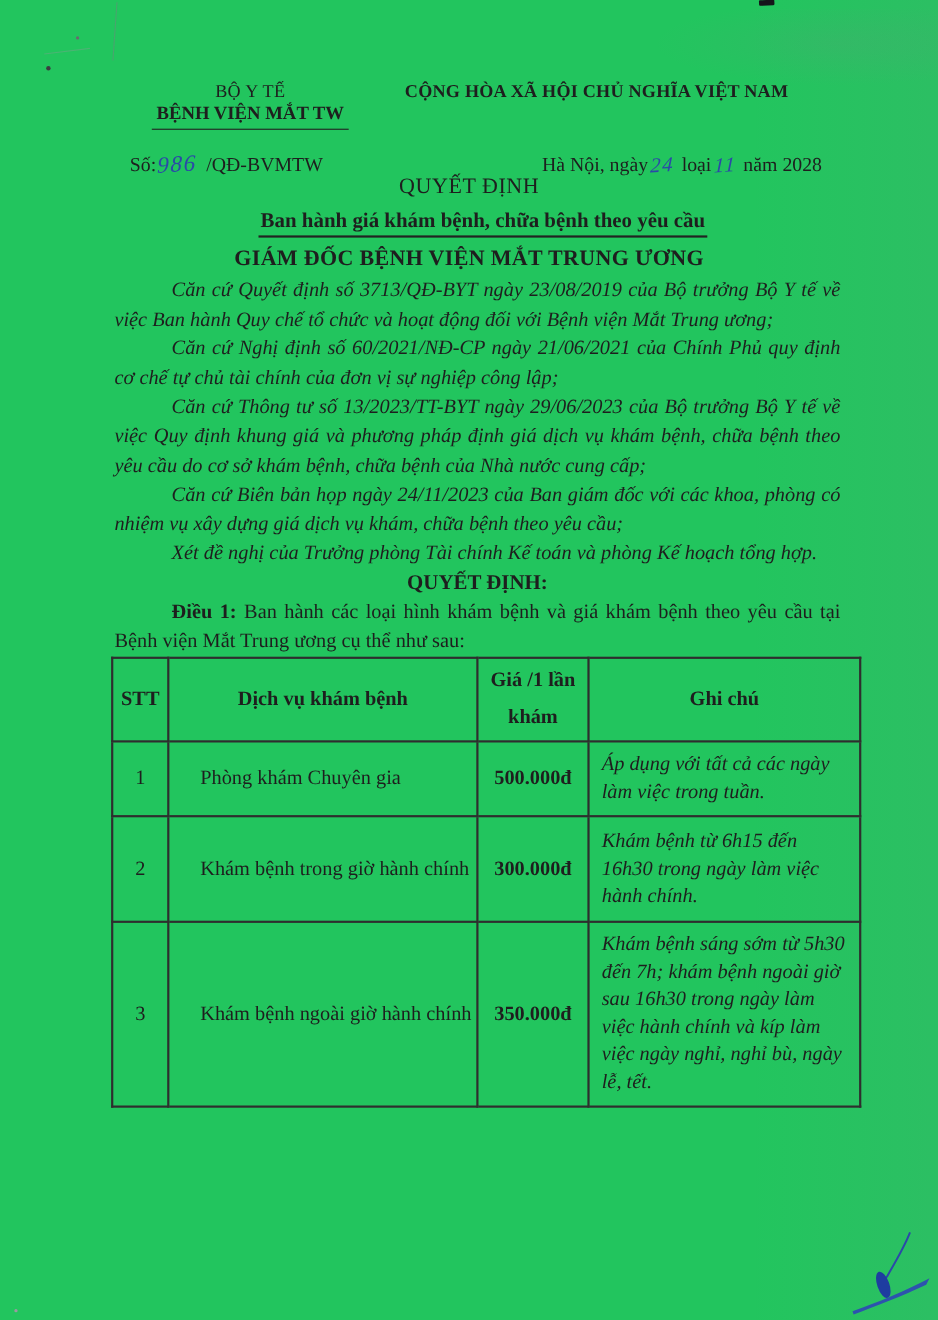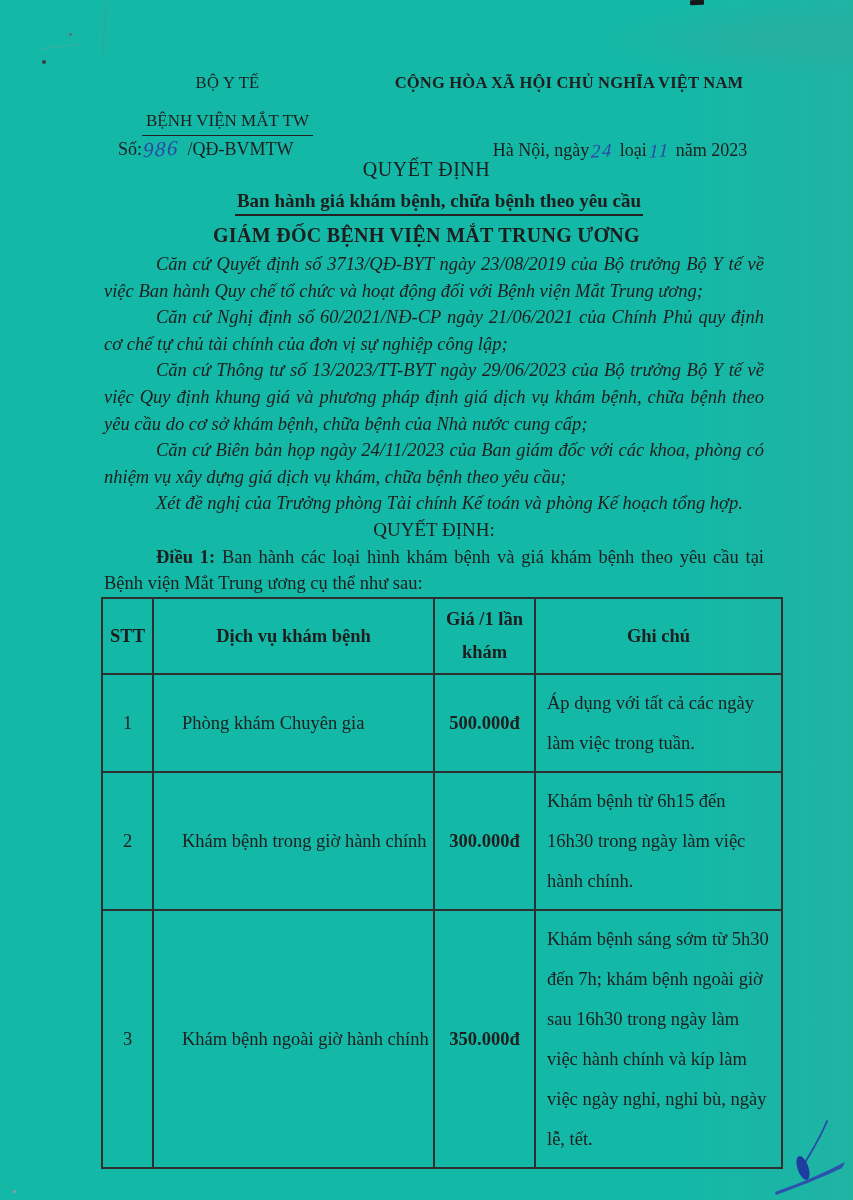--- a/index.html
+++ b/index.html
@@ -1,21 +1,21 @@
 <!DOCTYPE html>
 <html><head>
 <meta charset="utf-8">
 <style>
   html, body { margin: 0; padding: 0; background: #e8e8e8; }
   .page {
     position: relative;
     width: 853px;
     height: 1200px;
     margin: 0 auto;
-    background: #14b8a6;
+    background: #22c55e;
     overflow: hidden;
     font-family: "Liberation Serif", "DejaVu Serif", serif;
     color: #1e1e1e;
   }
   
   .shade-right {
     position: absolute; top: 0; right: 0; width: 170px; height: 100%;
     background: linear-gradient(to right, rgba(135,135,145,0), rgba(135,135,145,0.10));
     pointer-events: none;
   }
@@ -36,24 +36,24 @@
     position: absolute; left: 40px; top: 46px; width: 42px; height: 1px;
     background: rgba(150,150,155,0.35); transform: rotate(-7deg);
   }
   .speck-1 { position: absolute; left: 42px; top: 60px; width: 4px; height: 4px; background: #3c3c40; border-radius: 50%; }
   .speck-2 { position: absolute; left: 69px; top: 33px; width: 3px; height: 3px; background: #6a6a70; border-radius: 50%; }
   .speck-3 { position: absolute; left: 13px; top: 1190px; width: 3px; height: 3px; background: #9a9aa0; border-radius: 50%; }
 
   
   .hdr-left { position: absolute; left: 125px; top: 73px; width: 205px; text-align: center; }
   .hdr-left .l1 { font-size: 16.5px; letter-spacing: 0.3px; }
-  .hdr-left .l2 { margin-top: 18px; font-size: 17px; font-weight: normal; }
+  .hdr-left .l2 { margin-top: 0; font-size: 17px; font-weight: bold; }
   .hdr-left .l2 span { display: inline-block; border-bottom: 1.5px solid #222; padding: 0 4px 4px 4px; }
 
-  .hdr-right { position: absolute; left: 368px; top: 73px; width: 402px; text-align: center; }
+  .hdr-right { position: absolute; left: 368px; top: 73px; width: 402px; }
   .hdr-right .l1 { font-size: 16.5px; font-weight: bold; letter-spacing: 0.2px; }
   .hdr-right .l2 { margin-top: 2px; font-size: 17.5px; font-weight: bold; }
   .hdr-right .l2 span { display: inline-block; border-bottom: 1.5px solid #222; padding: 0 6px 3px 6px; }
 
   .doc-number { position: absolute; left: 118px; top: 136px; font-size: 18px; white-space: nowrap; }
   .dateline { position: absolute; left: 470px; top: 139px; width: 300px; font-size: 18px; text-align: center; white-space: nowrap; }
 
   .handwritten {
     font-style: italic;
     font-size: 21px;
@@ -72,36 +72,36 @@
   .doc-subtitle span { display: inline-block; border-bottom: 2px solid #222; padding: 0 2px 2px 2px; }
   .doc-issuer { margin-top: 8px; font-size: 20px; font-weight: bold; letter-spacing: 0.3px; }
 
   
   .body-text {
     position: absolute; left: 104px; top: 251px; width: 660px;
     font-size: 18.5px; line-height: 26.6px; text-align: justify;
   }
   .body-text p { margin: 0; }
   .recital { font-style: italic; text-indent: 52px; }
-  .decision-heading { text-align: center; font-weight: normal; font-size: 19px; }
+  .decision-heading { text-align: center; font-weight: bold; font-size: 19px; }
   .article { text-indent: 52px; }
   .article b { font-weight: bold; }
 
   
   table.price-table {
     position: absolute; left: 101px; top: 597px;
     border-collapse: collapse; table-layout: fixed;
     width: 680px; font-size: 18.5px; color: #1e1e1e;
   }
   .price-table th, .price-table td { border: 2px solid #2e2e2e; vertical-align: middle; }
   .price-table th { font-weight: bold; text-align: center; line-height: 33px; padding: 2px 4px; }
   .price-table td.c-stt { text-align: center; }
   .price-table td.c-service { padding-left: 28px; }
   .price-table td.c-price { text-align: center; font-weight: bold; }
-  .price-table td.c-note { padding: 8px 10px 8px 11px; line-height: 40px; }
+  .price-table td.c-note { padding: 8px 10px 8px 11px; line-height: 25px; font-style: italic; }
 
   
   .pen-mark { position: absolute; left: 772px; top: 1118px; }
 </style>
 </head>
 <body>
 
 <div class="page">
 
   <div class="shade-right"></div>
@@ -125,21 +125,21 @@
   </div>
 
   <div class="doc-number">
     <span>Số:</span><span class="handwritten" style="color:#2b49a8">986</span>
     <span>/QĐ-BVMTW</span>
   </div>
 
   <div class="dateline">
     <span>Hà Nội, ngày</span><span class="handwritten" style="color:#2b49a8">24</span>
     <span>loại</span><span class="handwritten" style="color:#2b49a8">11</span>
-    <span>năm 2023</span>
+    <span>năm 2028</span>
   </div>
 
   <div class="title-block">
     <div class="doc-title">QUYẾT ĐỊNH</div>
     <div class="doc-subtitle">
       <span>Ban hành giá khám bệnh, chữa bệnh theo yêu cầu</span>
     </div>
     <div class="doc-issuer">GIÁM ĐỐC BỆNH VIỆN MẮT TRUNG ƯƠNG</div>
   </div>
 

